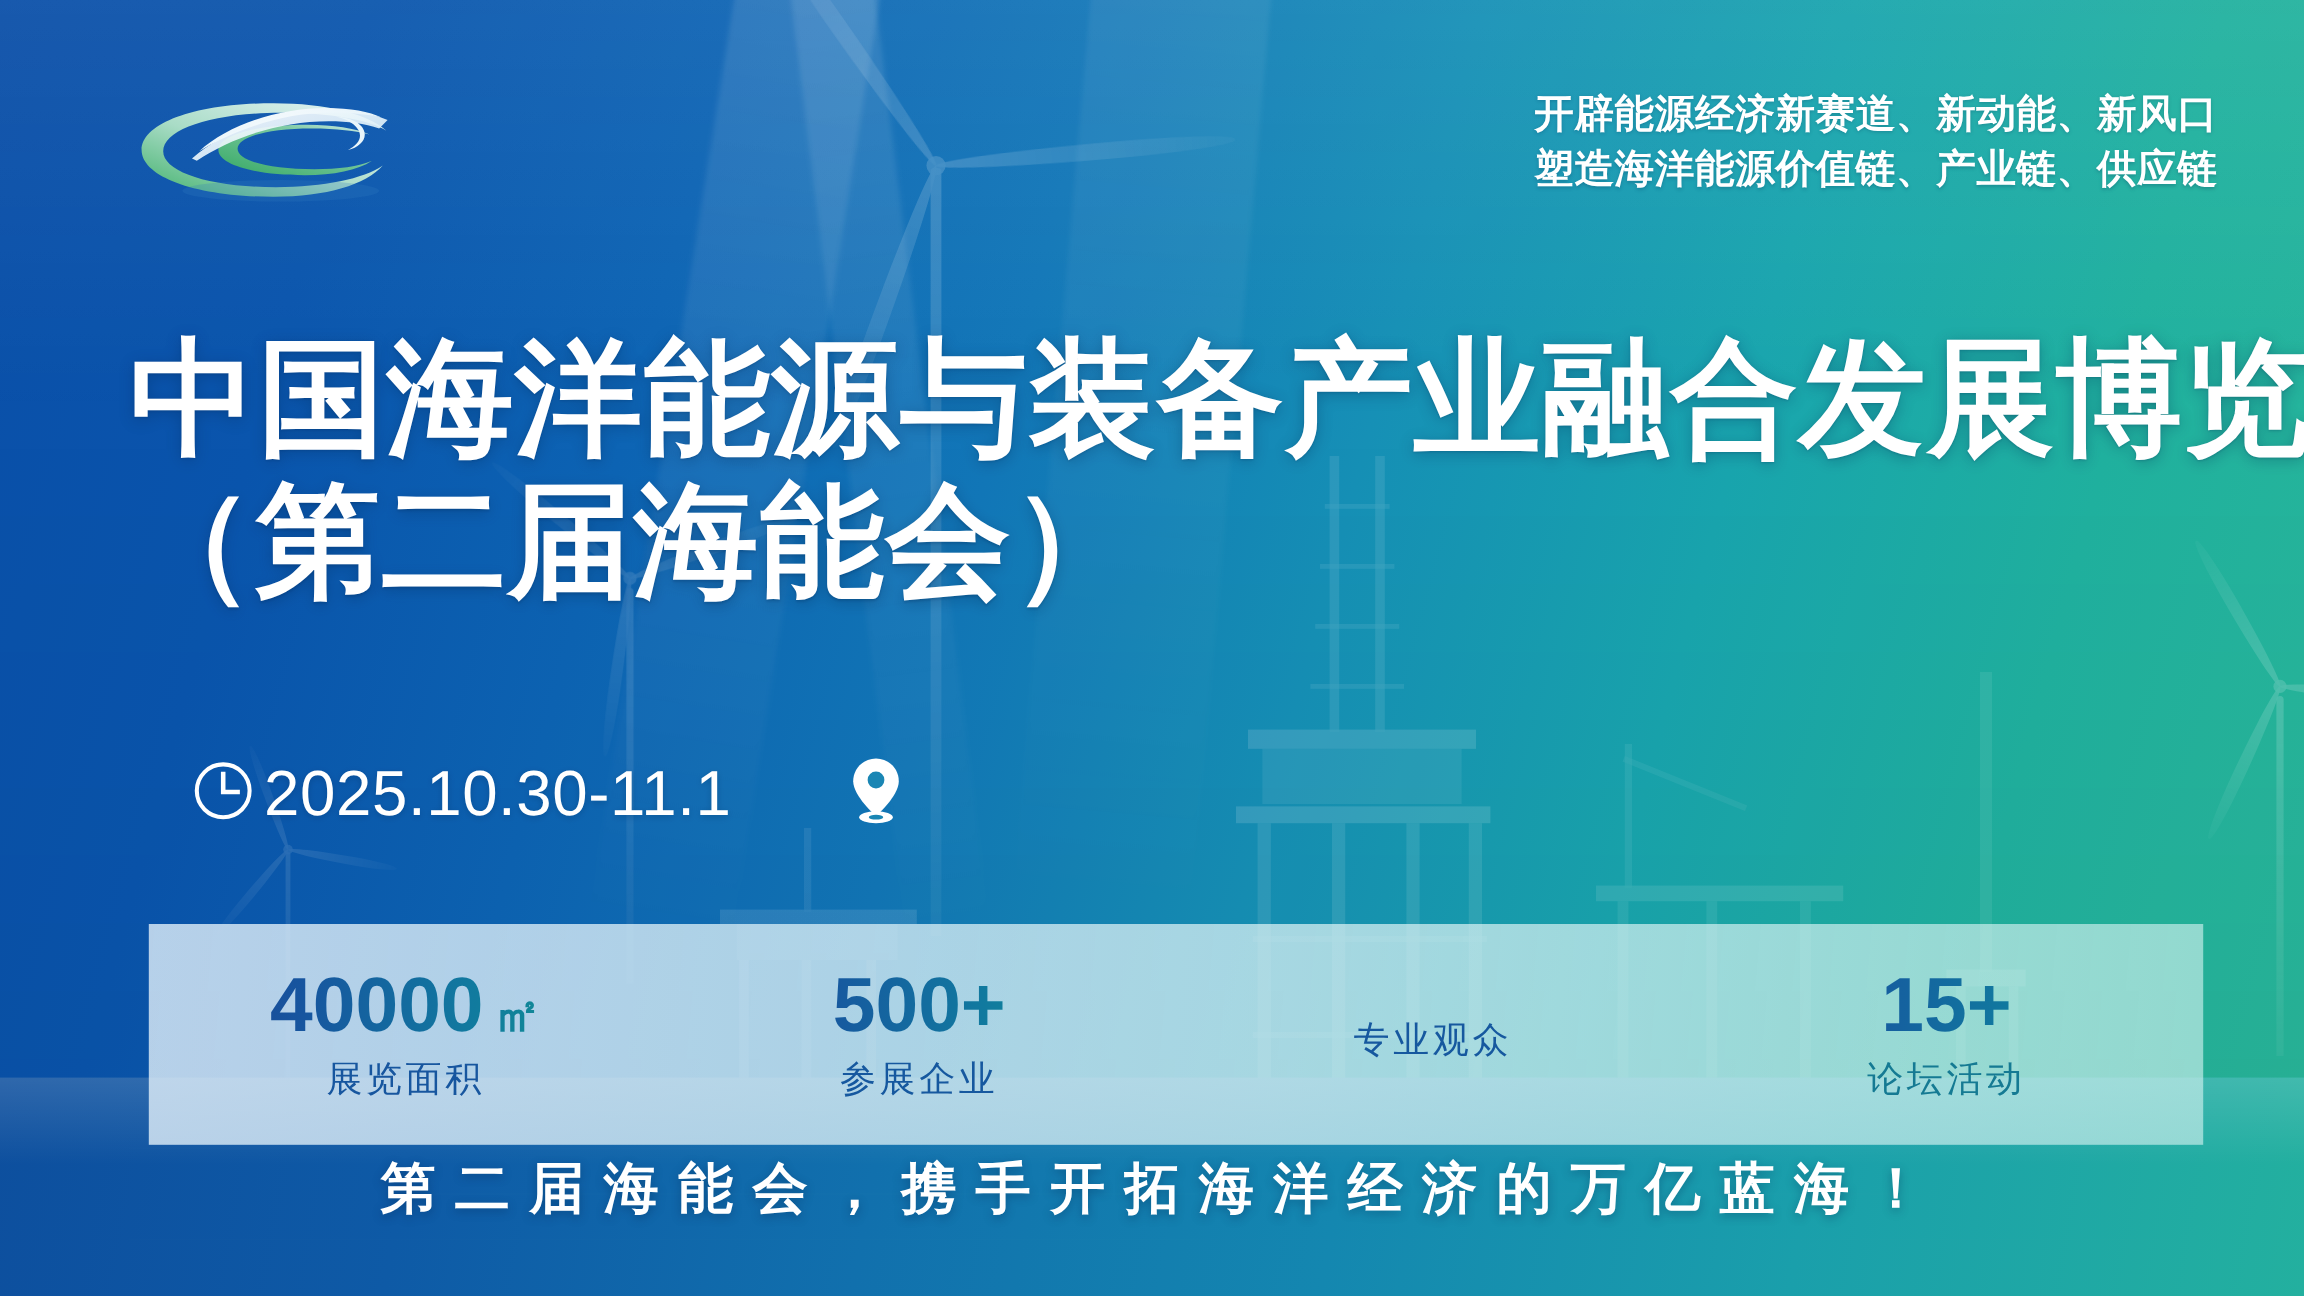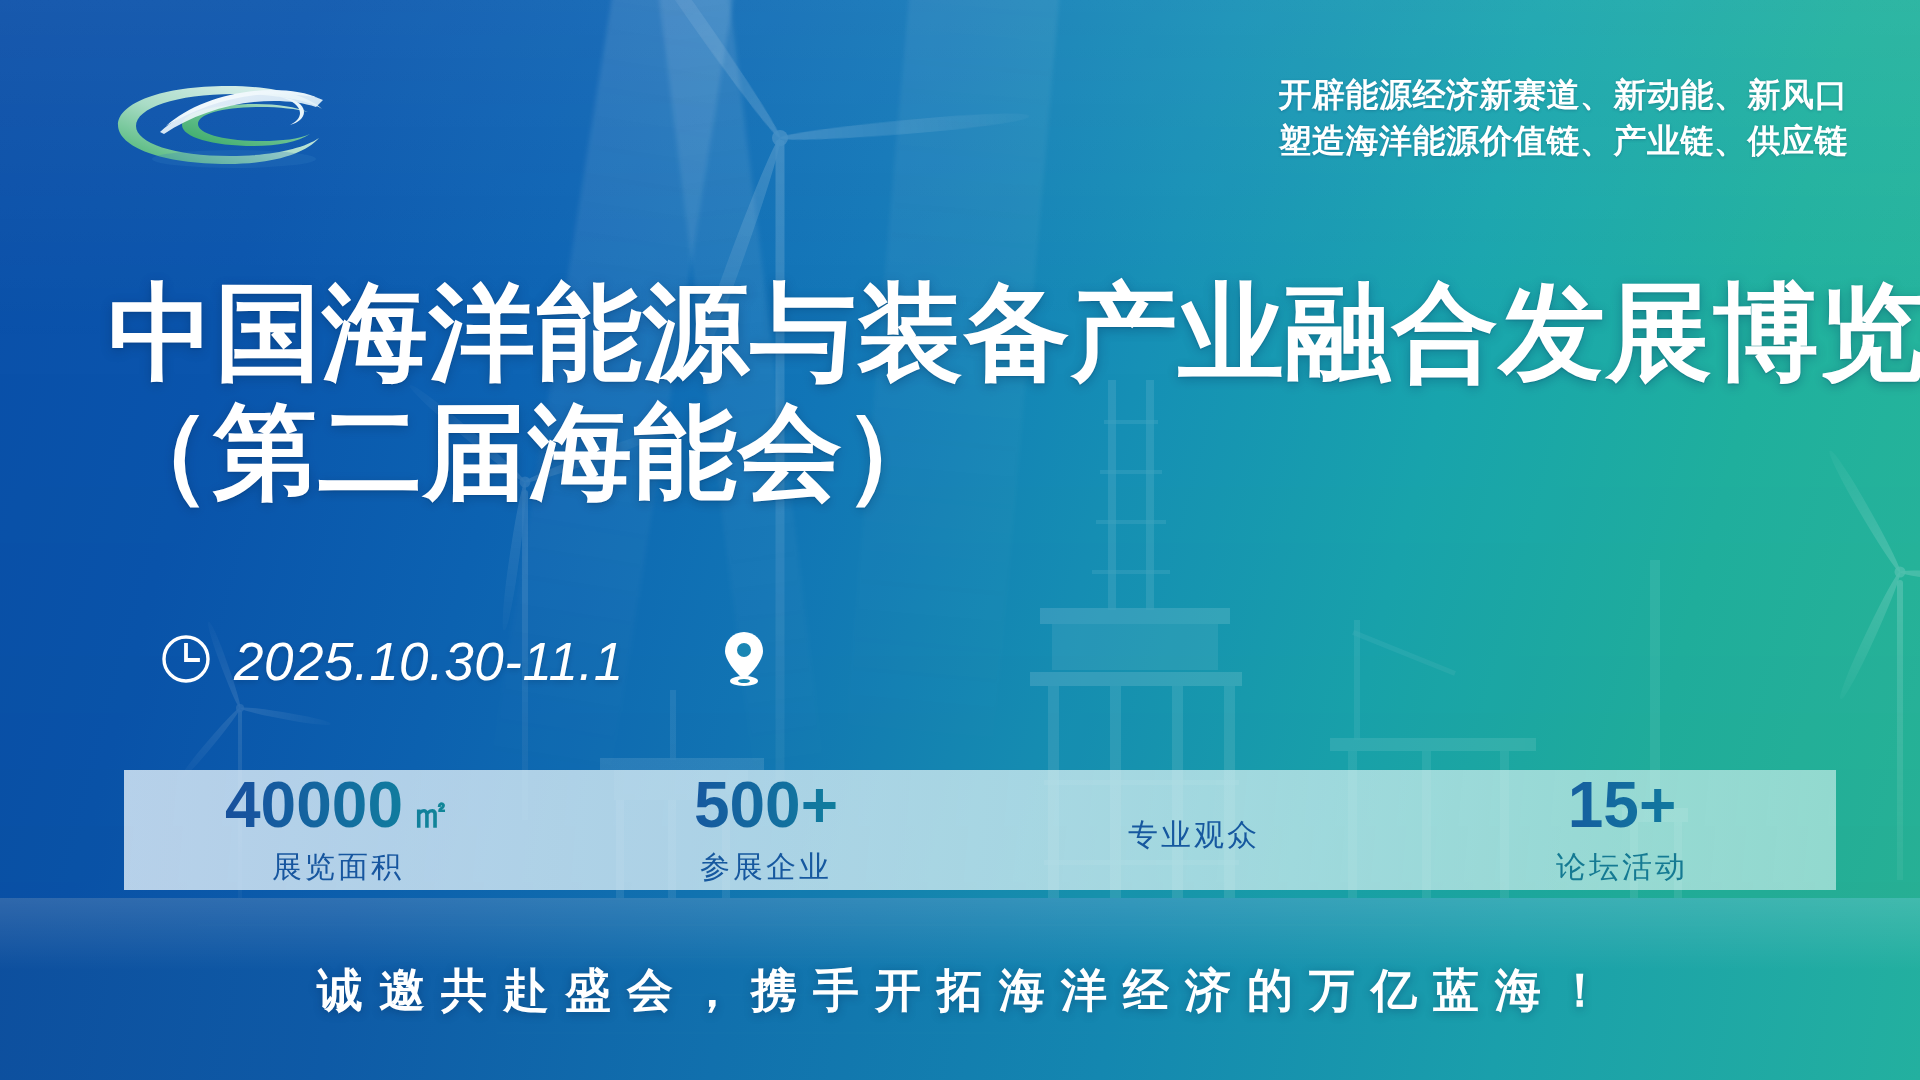--- a/index.html
+++ b/index.html
@@ -110,32 +110,32 @@
     text-shadow:0 3px 12px rgba(2,40,84,.30), 0 1px 2px rgba(2,40,84,.22);
   }
   .title-line.sub { font-size:104px; }
 
   
   #meta-row {
     position:absolute; left:160px; top:630px;
     display:flex; align-items:center; gap:96px;
     color:#ffffff;
   }
-  .meta-item { display:flex; align-items:center; gap:22px;font-style:italic; }
+  .meta-item { display:flex; align-items:center; gap:8px; }
   .meta-text {
     font-size:53px; font-weight:400; letter-spacing:.5px;
     text-shadow:0 2px 6px rgba(2,40,84,.28);
     white-space:nowrap;
   }
   .meta-text.cn { font-weight:400; letter-spacing:2px; }
 
   
   #stats {
     position:absolute; left:124px; top:770px;
-    width:1712px; height:120px;
+    width:1712px; height:184px;
     background:linear-gradient(95deg, rgba(226,240,250,.80) 0%, rgba(222,243,245,.72) 55%, rgba(214,243,241,.62) 100%);
     display:flex; align-items:center;
   }
   .stat { flex:1; text-align:center; }
   .stat-value {
     font-size:64px; font-weight:900; line-height:1;
     background:linear-gradient(92deg, #1b3f8f 0%, #17559f 30%, #11799f 62%, #11a08a 100%);
     -webkit-background-clip:text; background-clip:text;
     -webkit-text-fill-color:transparent; color:transparent;
     white-space:nowrap;
@@ -350,15 +350,15 @@
       <div class="stat-label">专业观众</div>
     </div>
 
     <div class="stat">
       <div class="stat-value">15+</div>
       <div class="stat-label">论坛活动</div>
     </div>
 
   </div>
 
-  <div id="slogan">诚邀共赴盛会，携手开拓海洋经济的万亿蓝海！</div>
+  <div id="slogan">第二届海能会，携手开拓海洋经济的万亿蓝海！</div>
 
 </div>
 
 </body></html>

